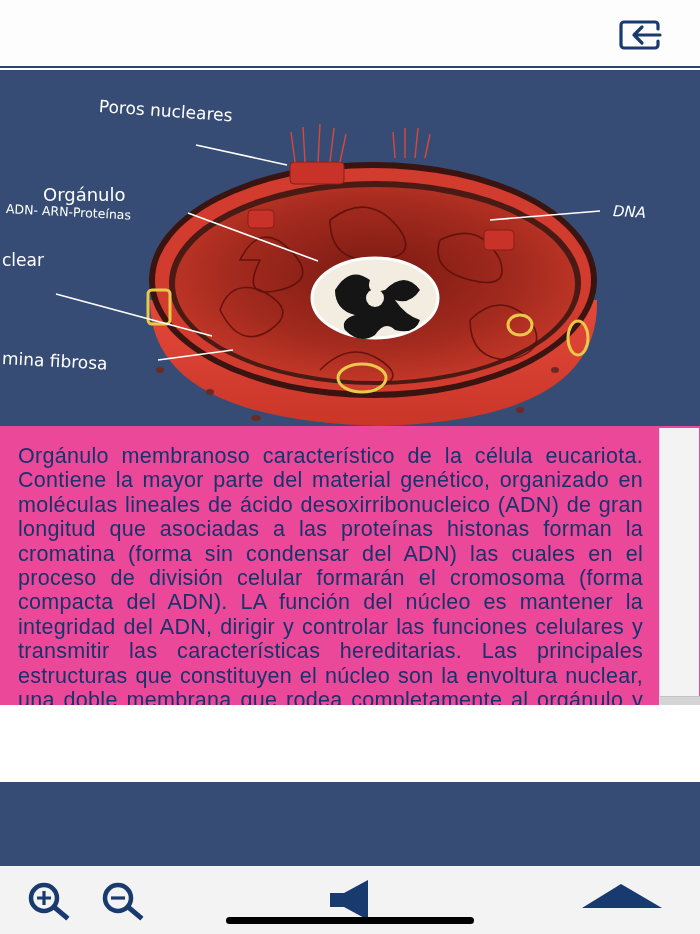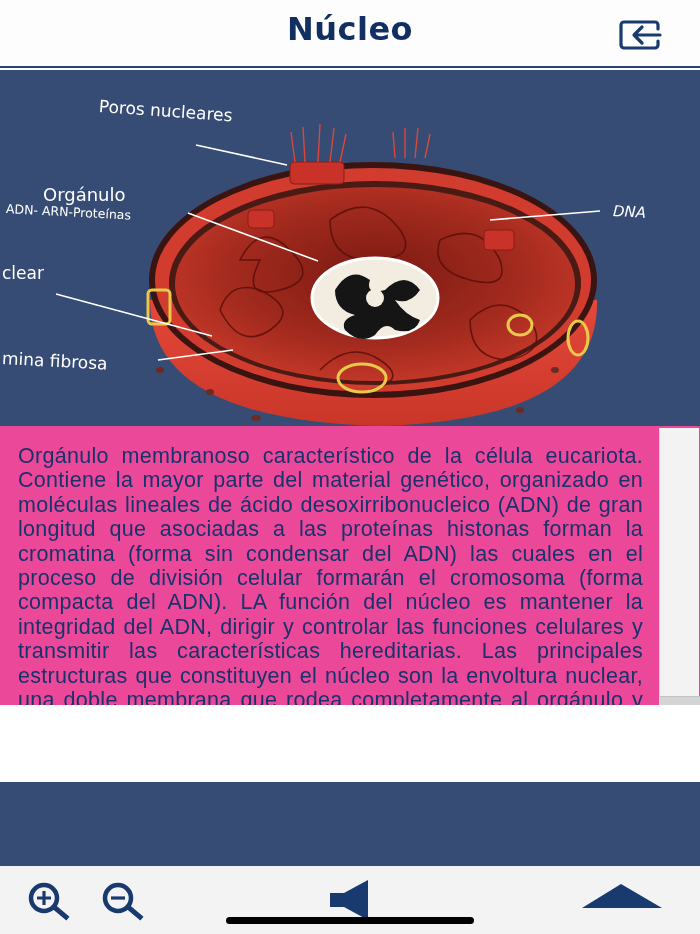--- a/index.html
+++ b/index.html
@@ -60,21 +60,20 @@
   .tool { position: absolute; cursor: pointer; }
   .home-indicator {
     position: absolute; left: 226px; top: 917px; width: 248px; height: 7px;
     background: #000; border-radius: 4px;
   }
 </style>
 </head>
 <body>
 
 <div class="header">
-  <div class="title">Núcleo</div>
   <div class="back-btn">
     <svg width="46" height="30" viewBox="0 0 46 30">
       <path d="M40 9 V5 a3 3 0 0 0 -3 -3 H6 a3 3 0 0 0 -3 3 V25 a3 3 0 0 0 3 3 H37 a3 3 0 0 0 3 -3 V21" fill="none" stroke="#183a6e" stroke-width="3.2" stroke-linecap="round"></path>
       <path d="M42 15 H16 M24 7 L16 15 L24 23" fill="none" stroke="#183a6e" stroke-width="3.2" stroke-linecap="round" stroke-linejoin="round"></path>
     </svg>
   </div>
 </div>
 
 <div class="illustration">
   <svg width="700" height="356" viewBox="0 0 700 356">
@@ -143,21 +142,21 @@
       <line x1="188" y1="143" x2="318" y2="191"></line>
       <line x1="600" y1="141" x2="490" y2="150"></line>
       <line x1="56" y1="224" x2="212" y2="266"></line>
       <line x1="158" y1="290" x2="233" y2="280"></line>
     </g>
   </svg>
   <div class="lbl" style="left:99px; top:26px; font-size:17px; transform:rotate(4deg);">Poros nucleares</div>
   <div class="lbl" style="left:43px; top:114px; font-size:18px;">Orgánulo</div>
   <div class="lbl" style="left:6px; top:131px; font-size:12.5px; transform:rotate(3deg);">ADN- ARN-Proteínas</div>
   <div class="lbl" style="left:613px; top:132px; font-size:15px; font-style:italic; transform:rotate(3deg);">DNA</div>
-  <div class="lbl" style="left:2px; top:193px; font-size:17px;">clear</div>
+  <div class="lbl" style="left:2px; top:180px; font-size:17px;">clear</div>
   <div class="lbl" style="left:2px; top:278px; font-size:17px; transform:rotate(3deg);">mina fibrosa</div>
 </div>
 
 <div class="text-panel">
   <div class="text-body">Orgánulo membranoso característico de la célula eucariota. Contiene la mayor parte del material genético, organizado en moléculas lineales de ácido desoxirribonucleico (ADN) de gran longitud que asociadas a las proteínas histonas forman la cromatina (forma sin condensar del ADN) las cuales en el proceso de división celular formarán el cromosoma (forma compacta del ADN). LA función del núcleo es mantener la integridad del ADN, dirigir y controlar las funciones celulares y transmitir las características hereditarias. Las principales estructuras que constituyen el núcleo son la envoltura nuclear, una doble membrana que rodea completamente al orgánulo y separa su contenido del citoplasma; poros nucleares que</div>
   <div class="scrollbar">
     <div class="thumb"></div>
   </div>
 </div>
 

